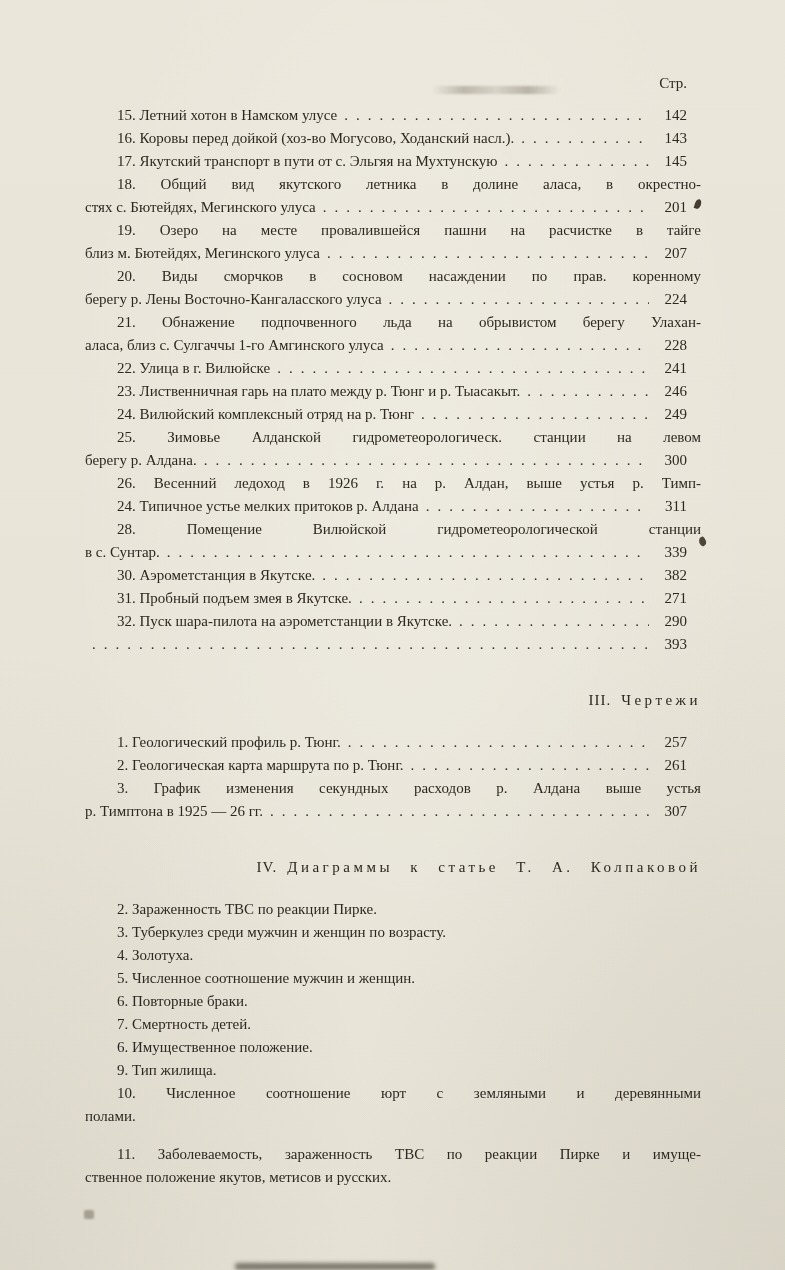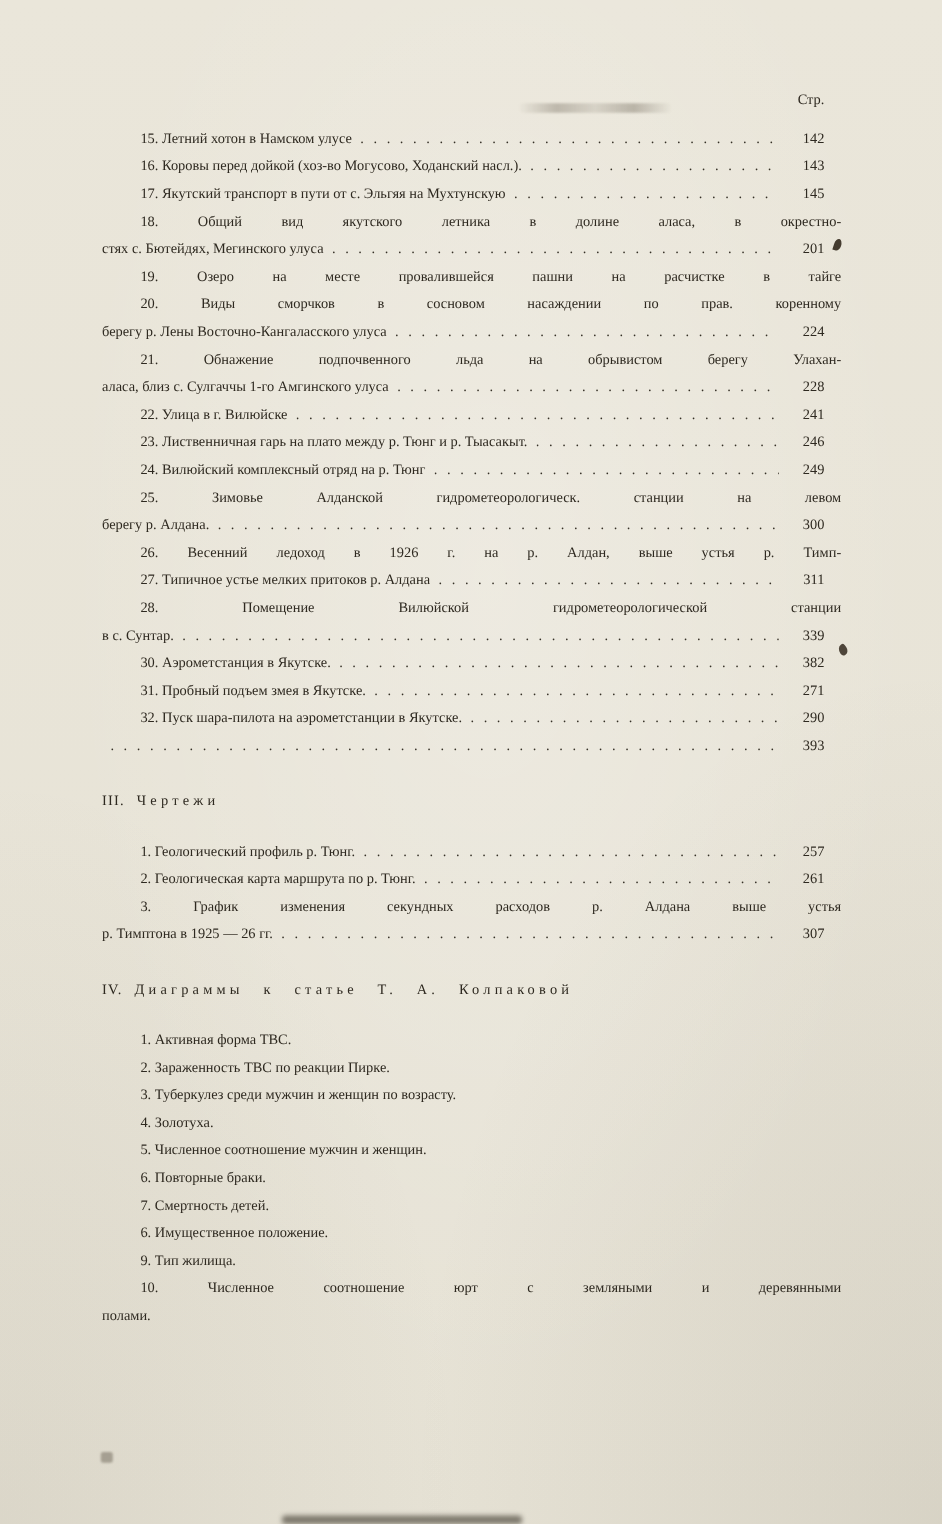--- a/index.html
+++ b/index.html
@@ -12,21 +12,21 @@
     width:785px;
     height:1270px;
     margin:0 auto;
     overflow:hidden;
     color:#2e2920;
     background:
       radial-gradient(ellipse at 52% 38%, rgba(255,255,255,0.22), rgba(255,255,255,0) 62%),
       radial-gradient(ellipse at 100% 100%, rgba(90,80,60,0.10), rgba(0,0,0,0) 40%),
       radial-gradient(ellipse at 0% 100%, rgba(90,80,60,0.08), rgba(0,0,0,0) 35%),
       linear-gradient(#eae6da, #e6e2d5);
-    font-size:12px;
+    font-size:15px;
     line-height:23px;
   }
   .content{
     position:absolute;
     left:85px; top:72px;
     width:616px;
   }
   .hdr-row{
     text-align:right;
     padding-right:14px;
@@ -55,24 +55,24 @@
     letter-spacing:8px;
   }
   .pg{
     flex:0 0 auto;
     min-width:34px;
     text-align:right;
   }
   .entry{margin:0;}
   .entry.gap{margin-top:15px;}
   .section-heading{
-    text-align:left;
+    text-align:right;
     letter-spacing:3.5px;
     word-spacing:10px;
-    margin:23px 0 19px 0;
+    margin:33px 0 19px 0;
   }
   .section-heading .numeral{letter-spacing:1px; margin-right:10px;}
   
   .ink-mark{position:absolute; background:#33291d;}
   .mark-a{left:695px; top:199px; width:6px; height:10px; border-radius:60% 60% 60% 0; transform:rotate(18deg); opacity:.9;}
   .mark-b{left:699px; top:537px; width:7px; height:9px; border-radius:70% 30% 60% 40%; transform:rotate(-35deg); opacity:.85;}
   .smudge{
     position:absolute; left:432px; top:86px; width:128px; height:8px;
     background:linear-gradient(90deg, rgba(70,60,45,0), rgba(70,60,45,.28), rgba(70,60,45,.12), rgba(70,60,45,.3), rgba(70,60,45,0));
     border-radius:4px; filter:blur(1px);
@@ -128,20 +128,25 @@
         <div class="entry">
           <div class="ln first j">18. Общий вид якутского летника в долине аласа, в окрестно-</div>
           <div class="ln row">
             <span class="txt">стях с. Бютейдях, Мегинского улуса</span>
             <span class="leader"></span>
             <span class="pg">201</span>
           </div>
         </div>
         <div class="entry">
           <div class="ln first j">19. Озеро на месте провалившейся пашни на расчистке в тайге</div>
+          <div class="ln row">
+            <span class="txt">близ м. Бютейдях, Мегинского улуса</span>
+            <span class="leader"></span>
+            <span class="pg">207</span>
+          </div>
         </div>
         <div class="entry">
           <div class="ln first j">20. Виды сморчков в сосновом насаждении по прав. коренному</div>
           <div class="ln row">
             <span class="txt">берегу р. Лены Восточно-Кангаласского улуса</span>
             <span class="leader"></span>
             <span class="pg">224</span>
           </div>
         </div>
         <div class="entry">
@@ -179,21 +184,21 @@
             <span class="txt">берегу р. Алдана.</span>
             <span class="leader"></span>
             <span class="pg">300</span>
           </div>
         </div>
         <div class="entry">
           <div class="ln first j">26. Весенний ледоход в 1926 г. на р. Алдан, выше устья р. Тимп-</div>
         </div>
         <div class="entry">
           <div class="ln row">
-            <span class="txt ind">27. Типичное устье мелких притоков р. Алдана</span>
+            <span class="txt ind">24. Типичное устье мелких притоков р. Алдана</span>
             <span class="leader"></span>
             <span class="pg">311</span>
           </div>
         </div>
         <div class="entry">
           <div class="ln first j">28. Помещение  Вилюйской  гидрометеорологической  станции</div>
           <div class="ln row">
             <span class="txt">в с. Сунтар.</span>
             <span class="leader"></span>
             <span class="pg">339</span>
@@ -256,23 +261,20 @@
           </div>
         </div>
       </div>
 
     <div class="section-heading">
       <span class="numeral">IV.</span><span>Диаграммы к статье Т. А. Колпаковой</span>
     </div>
 
     <div id="diagrams-list">
         <div class="entry">
-          <div class="ln first">1. Активная форма ТВС.</div>
-        </div>
-        <div class="entry">
           <div class="ln first">2. Зараженность ТВС по реакции Пирке.</div>
         </div>
         <div class="entry">
           <div class="ln first">3. Туберкулез среди мужчин и женщин по возрасту.</div>
         </div>
         <div class="entry">
           <div class="ln first">4. Золотуха.</div>
         </div>
         <div class="entry">
           <div class="ln first">5. Численное соотношение мужчин и женщин.</div>
@@ -286,16 +288,20 @@
         <div class="entry">
           <div class="ln first">6. Имущественное положение.</div>
         </div>
         <div class="entry">
           <div class="ln first">9. Тип жилища.</div>
         </div>
         <div class="entry">
           <div class="ln first j">10. Численное  соотношение  юрт  с  земляными  и  деревянными</div>
           <div class="ln">полами.</div>
         </div>
+        <div class="entry gap">
+          <div class="ln first j">11. Заболеваемость, зараженность ТВС по реакции  Пирке и имуще-</div>
+          <div class="ln">ственное положение якутов, метисов и русских.</div>
+        </div>
       </div>
 
   </div>
 </div>
 
 </body></html>

